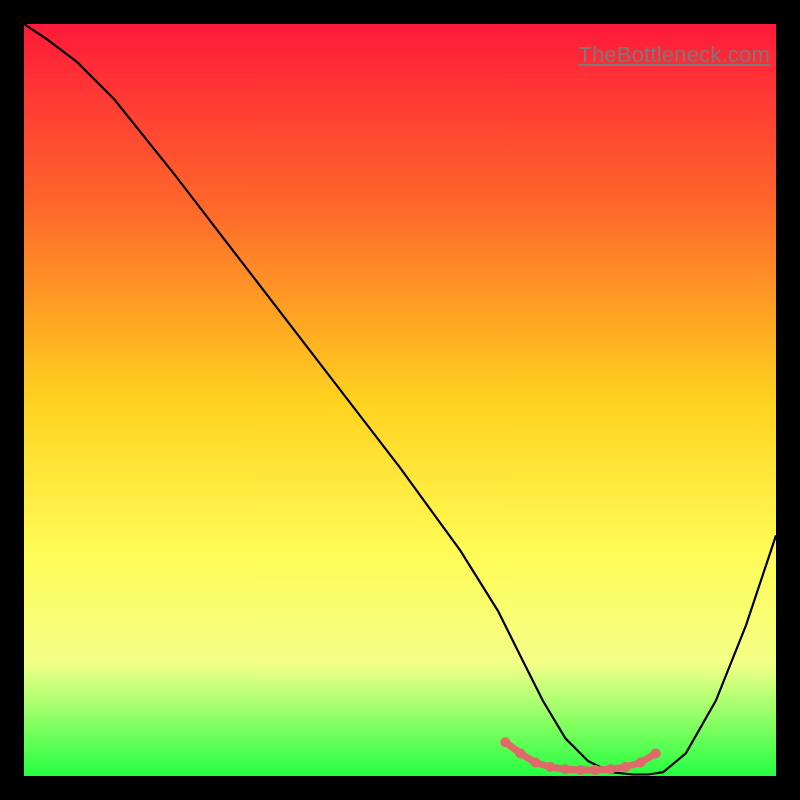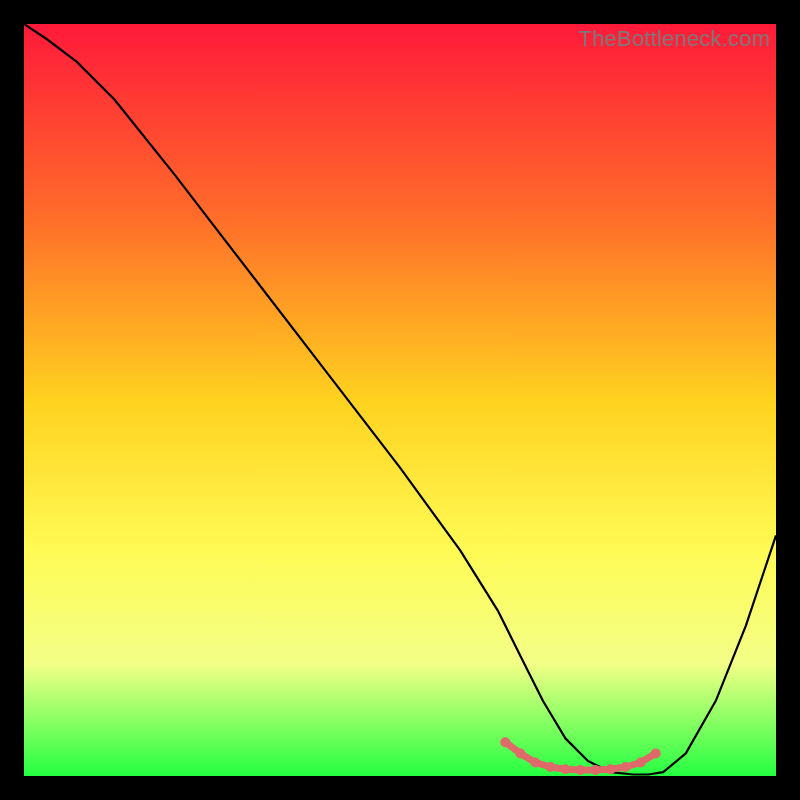--- a/index.html
+++ b/index.html
@@ -21,27 +21,28 @@
   }
   .plot {
     position: absolute;
     left: 0;
     top: 0;
     width: 752px;
     height: 752px;
   }
   .watermark {
     position: absolute;
-    top: 2px;
+    top: 18px;
     right: 6px;
     color: #7a7a7a;
     font-size: 22px;
     font-weight: 500;
     letter-spacing: 0.2px;
     user-select: none;
+    text-decoration: underline;
   }
 </style>
 </head>
 <body>
 
 <div class="frame">
   <svg class="plot" viewBox="0 0 752 752" preserveAspectRatio="none">
     <defs>
       <linearGradient id="bg-grad" x1="0" y1="0" x2="0" y2="1">
       <stop offset="0%" stop-color="#ff1a3a"></stop>

